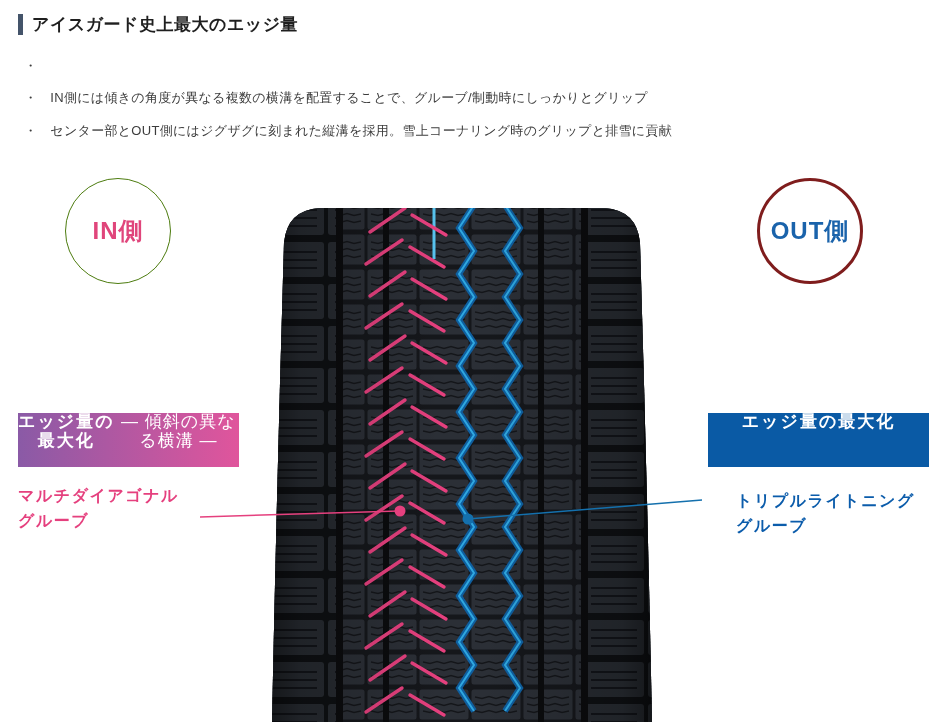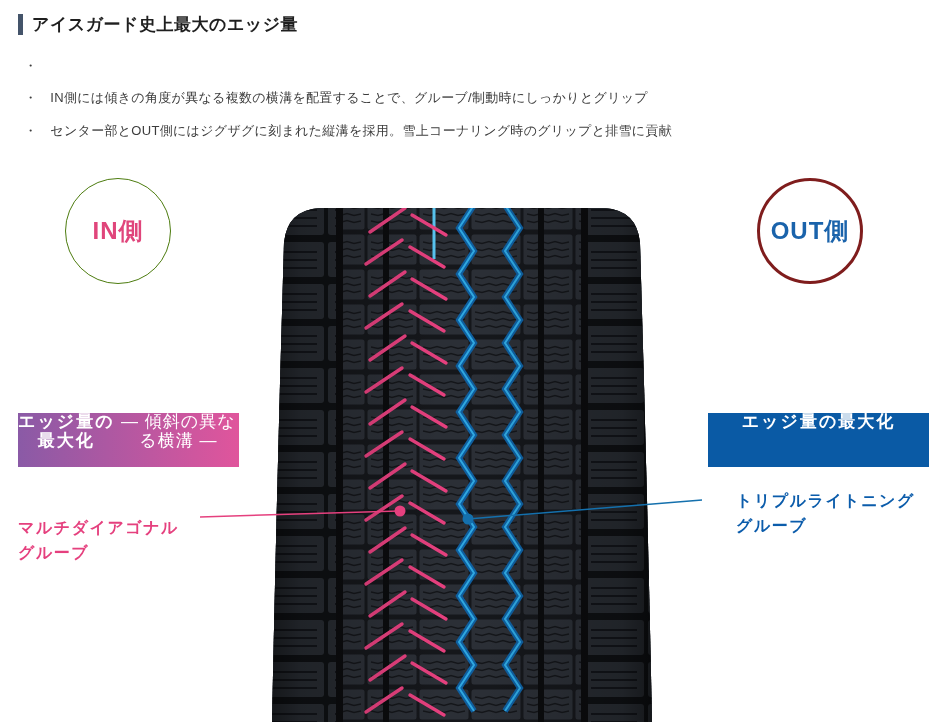--- a/index.html
+++ b/index.html
@@ -101,21 +101,21 @@
 
   
   .groove-caption {
     position: absolute;
     font-size: 16px;
     line-height: 1.55;
     font-weight: bold;
     letter-spacing: 1.5px;
     white-space: pre-line;
   }
-  .groove-caption.left  { left: 18px;  top: 516px; color: #e5407e; }
+  .groove-caption.left  { left: 18px;  top: 484px; color: #e5407e; }
   .groove-caption.right { left: 736px; top: 489px; color: #0b5cab; }
 
   
   .tire-svg { position: absolute; left: 262px; top: 197px; }
   .callout-overlay {
     position: absolute;
     left: 0; top: 0;
     pointer-events: none;
   }
 </style>

